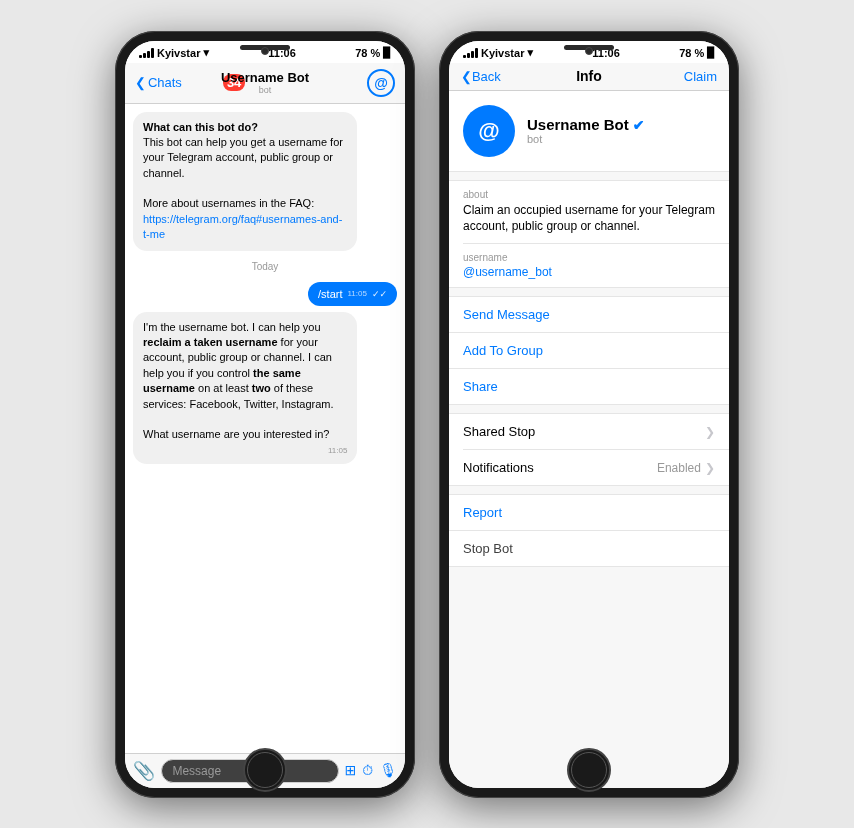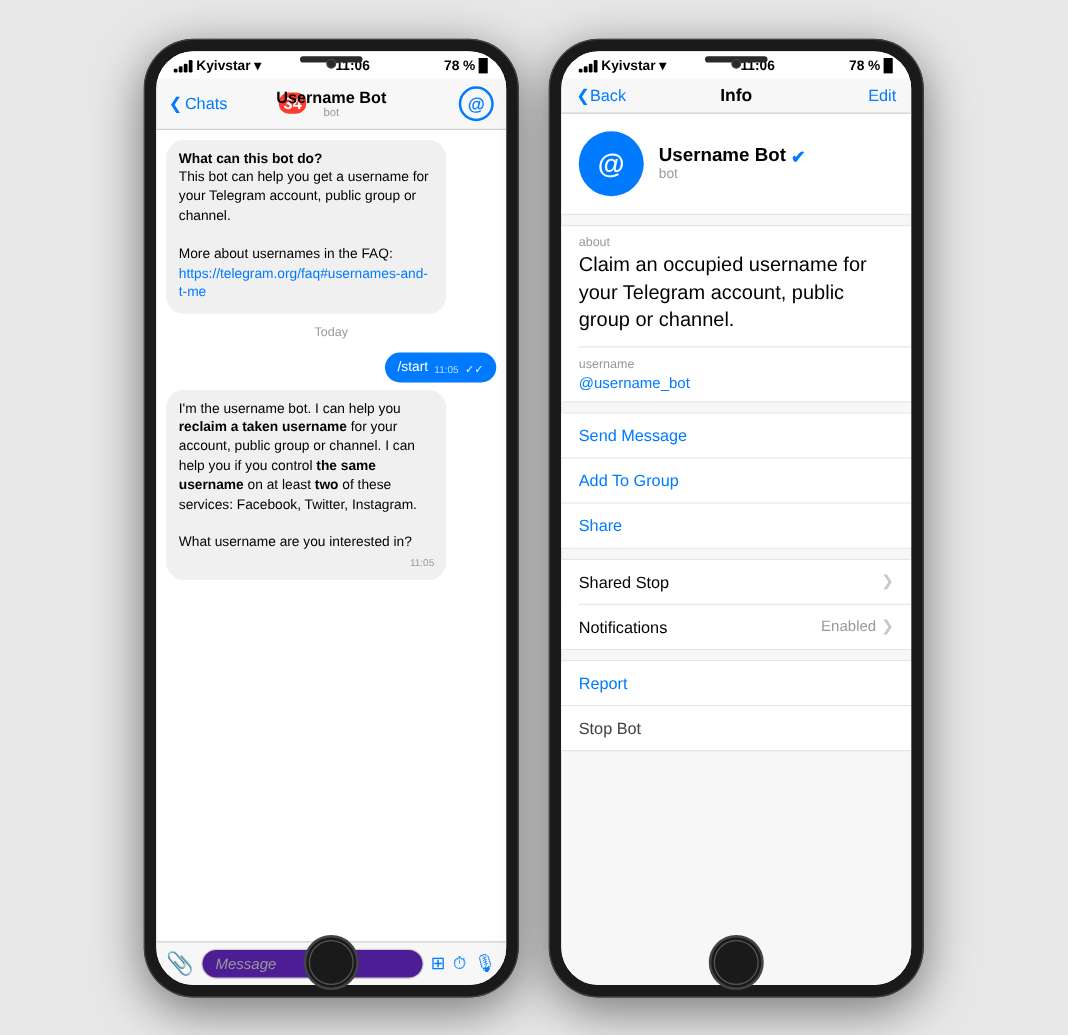--- a/index.html
+++ b/index.html
@@ -181,21 +181,21 @@
     }
     .message-bubble-right {
       background: #007aff;
       border-radius: 14px;
       padding: 6px 10px;
       max-width: 60%;
       align-self: flex-end;
       font-size: 11px;
       color: #fff;
       display: flex;
-      align-items: flex-end;
+      align-items: center;
       gap: 5px;
     }
     .message-time {
       font-size: 8px;
       color: rgba(255,255,255,0.7);
     }
     .message-check { font-size: 9px; color: rgba(255,255,255,0.9); }
     .message-link { color: #007aff; text-decoration: none; font-size: 11px; }
     .date-divider {
       text-align: center;
@@ -211,27 +211,26 @@
       background: #f7f7f7;
       border-top: 1px solid #d0d0d0;
       display: flex;
       align-items: center;
       padding: 5px 8px;
       gap: 6px;
     }
     .input-attach { color: #007aff; font-size: 18px; }
     .input-field {
       flex: 1;
-      background: #4c1d95;
+      background: #404040;
       border: 1px solid #d0d0d0;
       border-radius: 16px;
       padding: 4px 10px;
       font-size: 12px;
       color: #999;
-      font-style: italic;
     }
     .input-icons { display: flex; gap: 6px; color: #007aff; font-size: 14px; }
 
     
     .info-nav {
       background: #f7f7f7;
       border-bottom: 1px solid #d0d0d0;
       display: flex;
       align-items: center;
       padding: 6px 12px;
@@ -273,21 +272,21 @@
     .info-sub { font-size: 11px; color: #999; }
 
     .info-section {
       background: #fff;
       margin-top: 8px;
       border-top: 1px solid #e5e5e5;
       border-bottom: 1px solid #e5e5e5;
     }
     .info-field { padding: 8px 14px; }
     .info-field-label { font-size: 10px; color: #999; margin-bottom: 2px; }
-    .info-field-value { font-size: 16px; color: #000; line-height: 1.4; }
+    .info-field-value { font-size: 12px; color: #000; line-height: 1.4; }
     .info-field-link { color: #007aff; font-size: 12px; }
     .info-divider { height: 1px; background: #e5e5e5; margin-left: 14px; }
 
     .info-action {
       padding: 10px 14px;
       color: #007aff;
       font-size: 13px;
       border-bottom: 1px solid #e5e5e5;
       background: #fff;
       cursor: pointer;
@@ -420,21 +419,21 @@
         </div>
       </div>
 
       <div class="info-nav">
         <div class="info-nav-back">
           <span>❮ </span>
           <span>Back</span>
         </div>
         <div class="info-nav-title">Info</div>
         <div class="info-nav-right">
-          <span>Edit</span>
+          <span>Claim</span>
         </div>
       </div>
 
       <div class="info-content">
 
         <div class="info-header">
           <div class="info-avatar">@</div>
           <div>
             <div class="info-name">
               <span>Username Bot</span>

